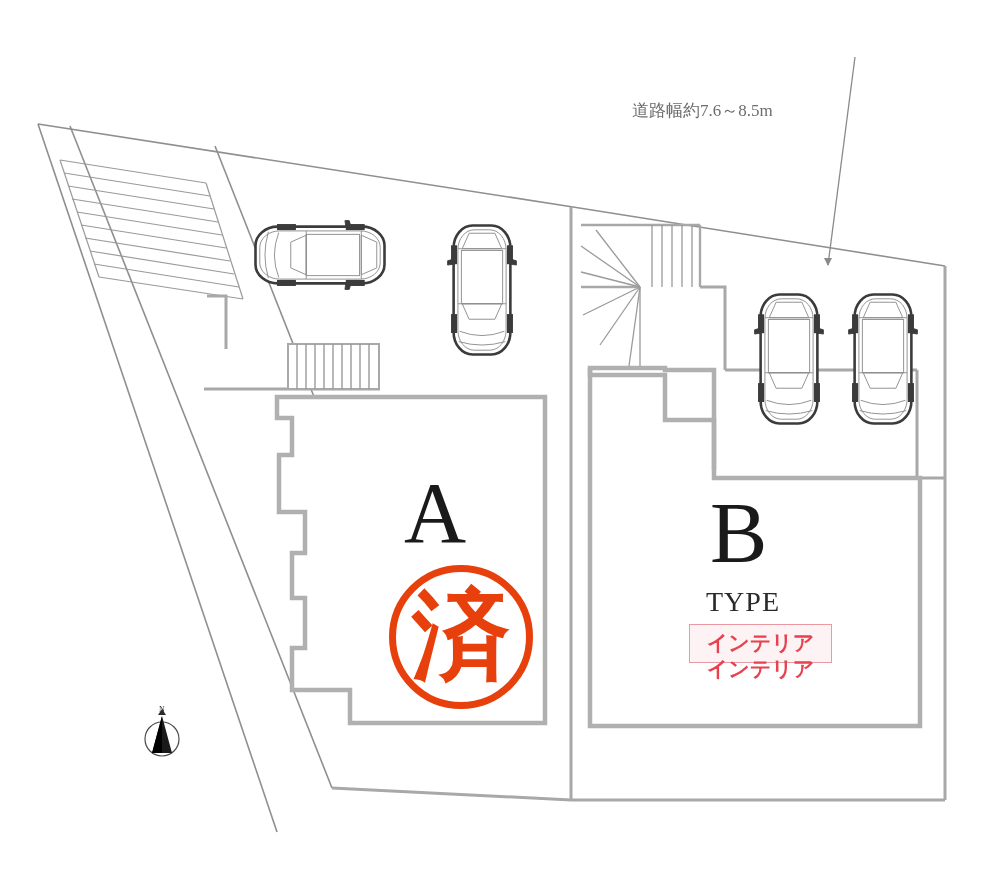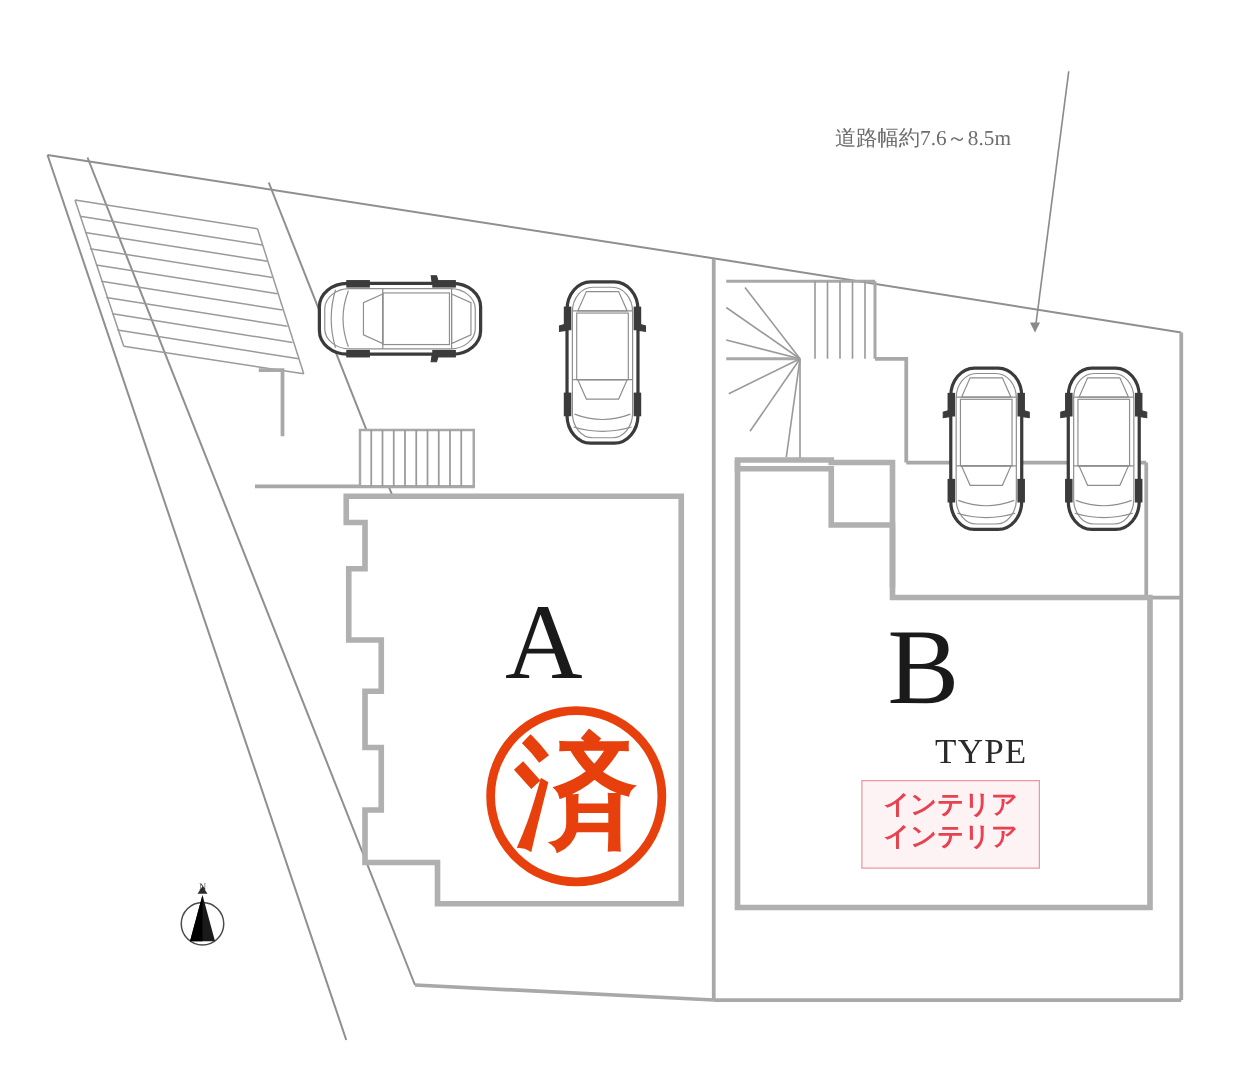--- a/index.html
+++ b/index.html
@@ -32,49 +32,48 @@
     color: #231f20;
     line-height: 1;
   }
   #road-label {
     font-family: "Liberation Serif", "DejaVu Serif", serif;
     font-size: 17px;
     letter-spacing: 0px;
     color: #6d6d6d;
     left: 632px;
     top: 102px;
-    margin-left: 36px;
   }
   #label-a {
     font-size: 86px;
     left: 404px;
     top: 470px;
     color: #1a1a1a;
     font-weight: 400;
   }
   #label-b {
     font-size: 86px;
     left: 710px;
     top: 490px;
     color: #1a1a1a;
     font-weight: 400;
   }
   #label-b-type {
     font-size: 28px;
     letter-spacing: 1px;
-    left: 748px;
+    left: 706px;
     top: 588px;
     color: #2a2a2a;
   }
   #interior-select-box {
     position: absolute;
     left: 689px;
     top: 624px;
     width: 143px;
-    height: 71px;
+    height: 39px;
     border: 1.4px solid #eb9aa4;
     background: #fdf3f4;
     box-sizing: border-box;
   }
   #interior-select-box .line {
     position: absolute;
     left: 0;
     width: 100%;
     text-align: center;
     color: #e8414f;

